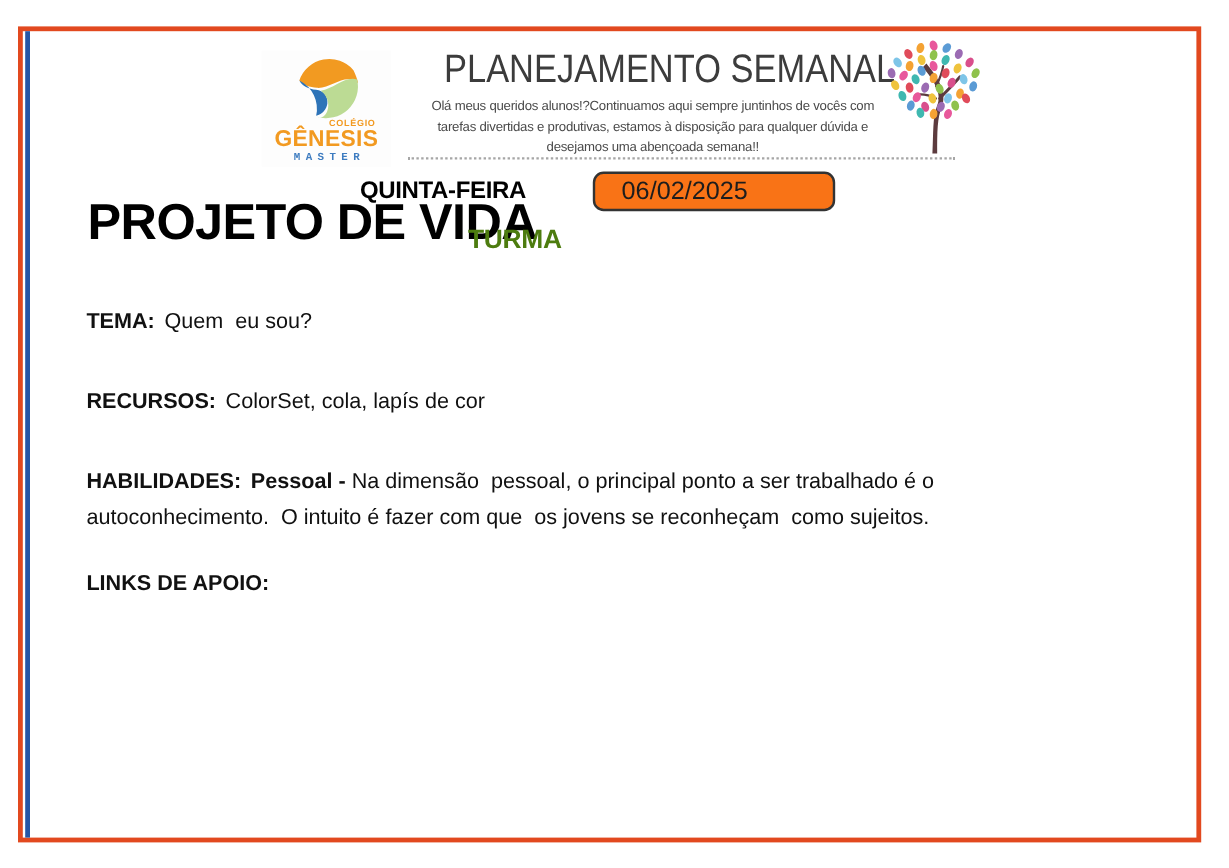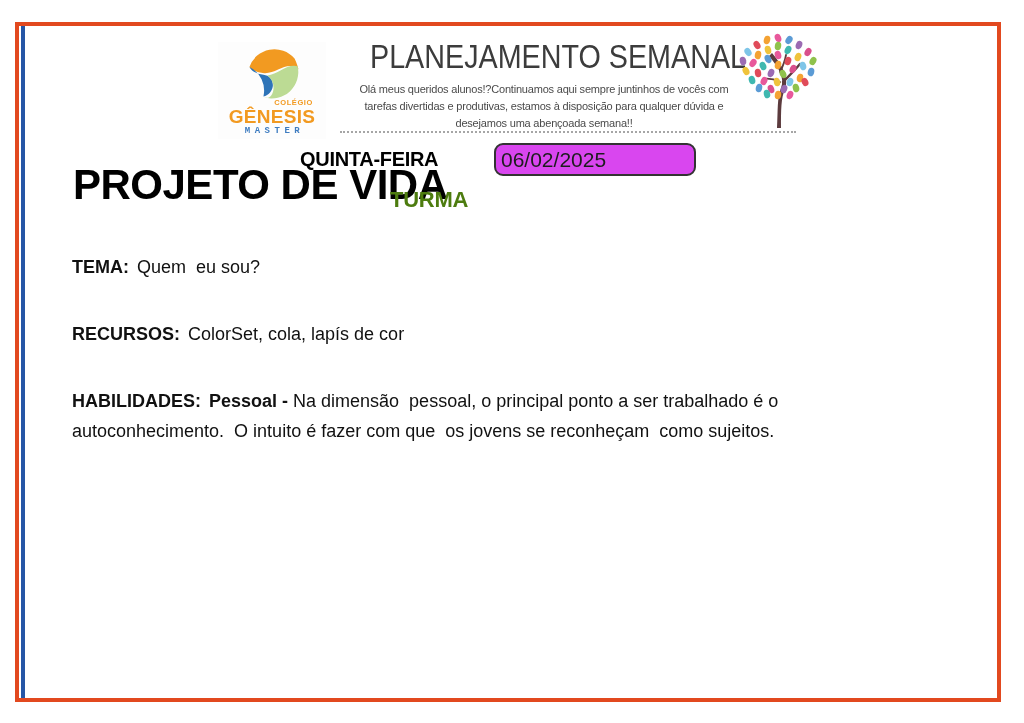--- a/index.html
+++ b/index.html
@@ -37,22 +37,22 @@
     color:#4A4A4A; letter-spacing:-0.2px;
   }
   .dotted-rule { left:340px; top:131px; width:456px; height:0; border-top:2px dotted #A6A6A6; }
 
   .tree-illustration { left:733px; top:30px; }
 
   
   .weekday-label { left:300px; top:148px; width:186px; text-align:left; font-size:20px; font-weight:700; letter-spacing:-0.3px; color:#000; }
   .class-label   { left:377px; top:187px; width:91px;  text-align:right; font-size:22px; font-weight:700; letter-spacing:-0.3px; color:#4d7c0f; }
   .field-box {
-    box-sizing:border-box; border:2px solid #333; border-radius:9px; background:#d946ef;
-    color:#1d1d1d; padding-left:5px; display:flex; align-items:center;
+    box-sizing:border-box; border:2px solid #333; border-radius:9px; background:#f97316;
+    color:#1d1d1d; padding-left:22px; display:flex; align-items:center;
   }
   .date-box  { left:494px; top:143px; width:202px; height:33px; font-size:21px; }
   .class-box { left:494px; top:180px; width:204px; height:33px; font-size:19px; }
   .project-title { left:73px; top:164px; font-size:42px; font-weight:700; color:#000; letter-spacing:-0.5px; white-space:nowrap; line-height:1; }
 
   
   .section { left:72px; font-size:18px; color:#111; }
   .sec-label { font-weight:700; margin-right:8px; }
   .sec-lead  { font-weight:700; margin-right:5px;margin-top:36px; }
   .sec-text  { white-space:pre-wrap; }
@@ -148,14 +148,17 @@
   </div>
 
   <div class="abs section sec-tema">
     <span class="sec-label">TEMA:</span><span class="sec-text">Quem  eu sou?</span>
   </div>
 
   <div class="abs section sec-habilidades">
     <span class="sec-label">HABILIDADES:</span><span class="sec-lead">Pessoal -</span><span class="sec-text">Na dimensão  pessoal, o principal ponto a ser trabalhado é o autoconhecimento.  O intuito é fazer com que  os jovens se reconheçam  como sujeitos.</span>
   </div>
 
+  <div class="abs section sec-links">
+    <span class="sec-label">LINKS DE APOIO:</span><span class="sec-text"></span>
+  </div>
 
 </div>
 
 </body></html>

